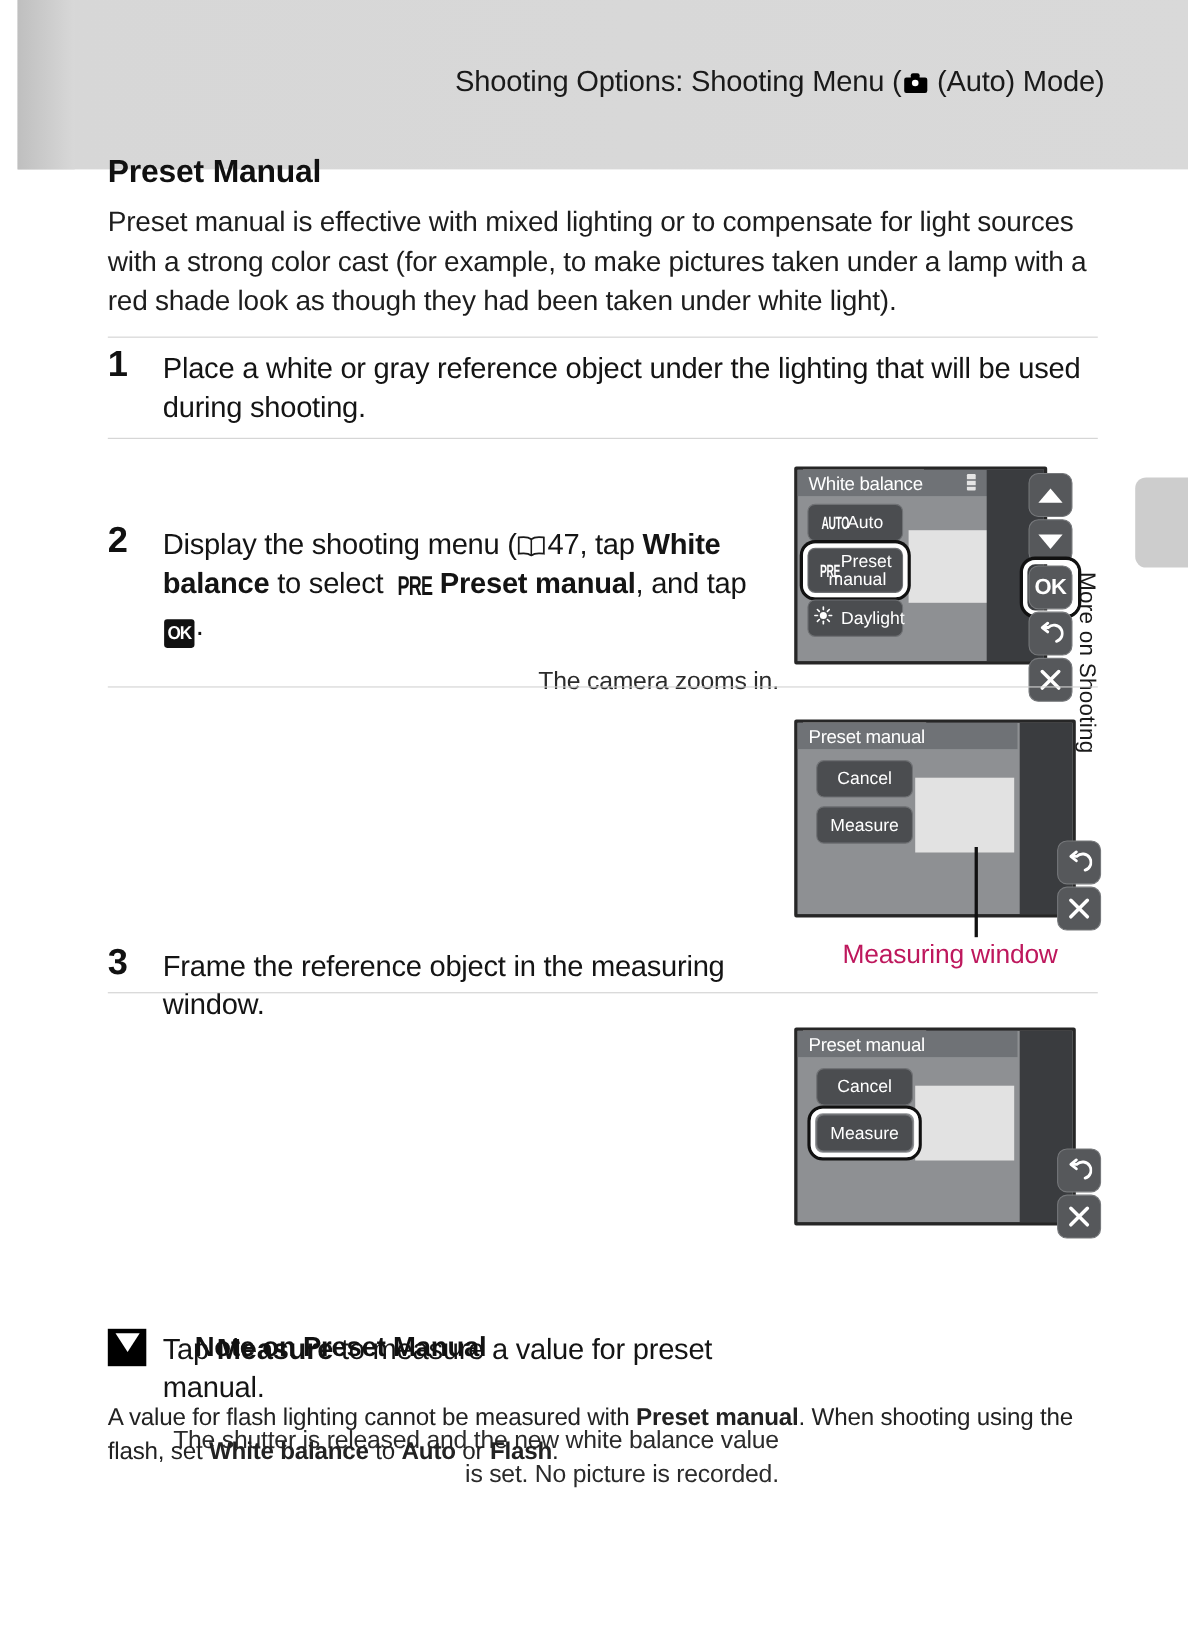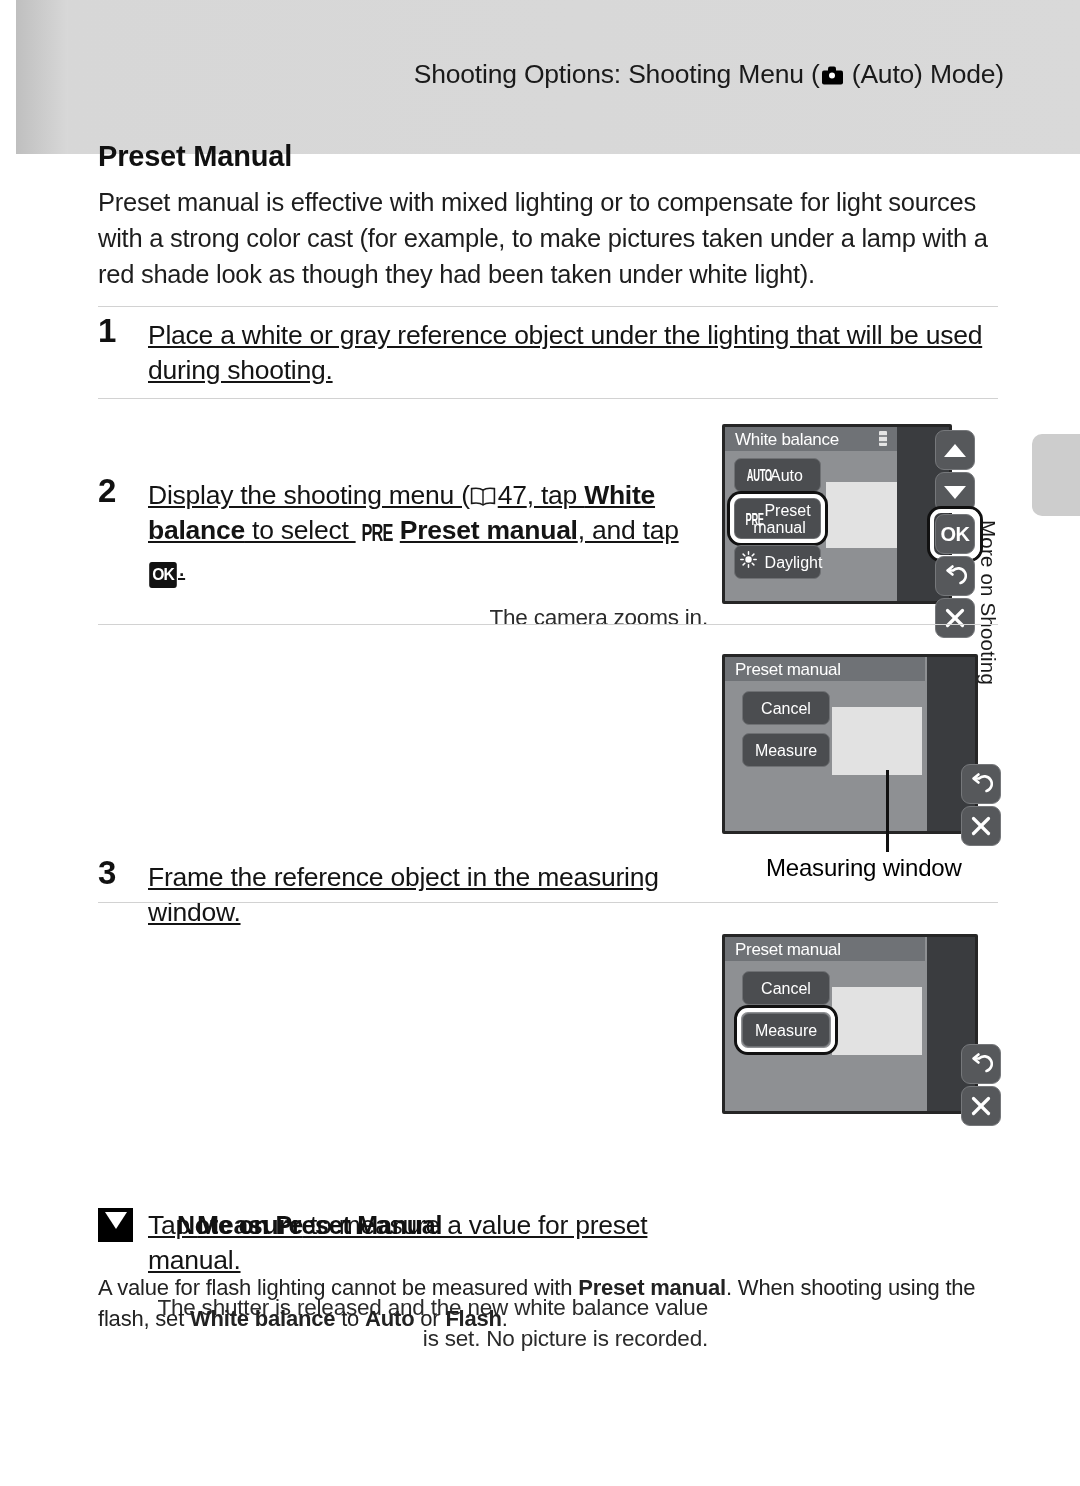--- a/index.html
+++ b/index.html
@@ -71,21 +71,21 @@
 
   .rule{ height:1px; background:#d2d2d2; width:900px; }
 
   .step{ position:relative; }
   .step-num{
     position:absolute; left:0; top:-6px;
     font-size:33px; font-weight:bold; color:#111;
   }
   .step-body{ margin-left:50px; }
   .step-head{
-    font-size:26.5px; line-height:35px; letter-spacing:-0.25px; color:#141414;text-decoration:underline;
+    font-size:26.5px; line-height:35px; letter-spacing:-0.25px; color:#141414;
   }
   .step-head b{ font-weight:bold; }
   .step-sub{
     margin-top:14px;
     font-size:22.5px; line-height:31px; letter-spacing:-0.2px; color:#2b2b2b;text-align:right;
   }
   .step-sub b{ font-weight:bold; }
 
   
   .glyph-pre{
@@ -161,21 +161,21 @@
     color:#fff; display:flex; align-items:center; justify-content:center;
     font-size:19px; font-weight:bold;
   }
   .rbtn.ok{ font-size:20px; letter-spacing:-0.5px; }
   .tri{ width:0;height:0; }
   .tri.up{ border-left:11px solid transparent;border-right:11px solid transparent;border-bottom:13px solid #fff; }
   .tri.down{ border-left:11px solid transparent;border-right:11px solid transparent;border-top:13px solid #fff; }
 
   .callout-line{ position:absolute; width:3px; background:#111; }
   .callout-text{
-    position:absolute; font-size:24px; color:#000000; letter-spacing:-0.2px;
+    position:absolute; font-size:24px; color:#be185d; letter-spacing:-0.2px;
     white-space:nowrap;
   }
 
   
   .note-head{
     display:flex; align-items:center; gap:14px;
   }
   .note-icon{
     width:35px; height:34px; background:#000; position:relative; flex:none;
   }

